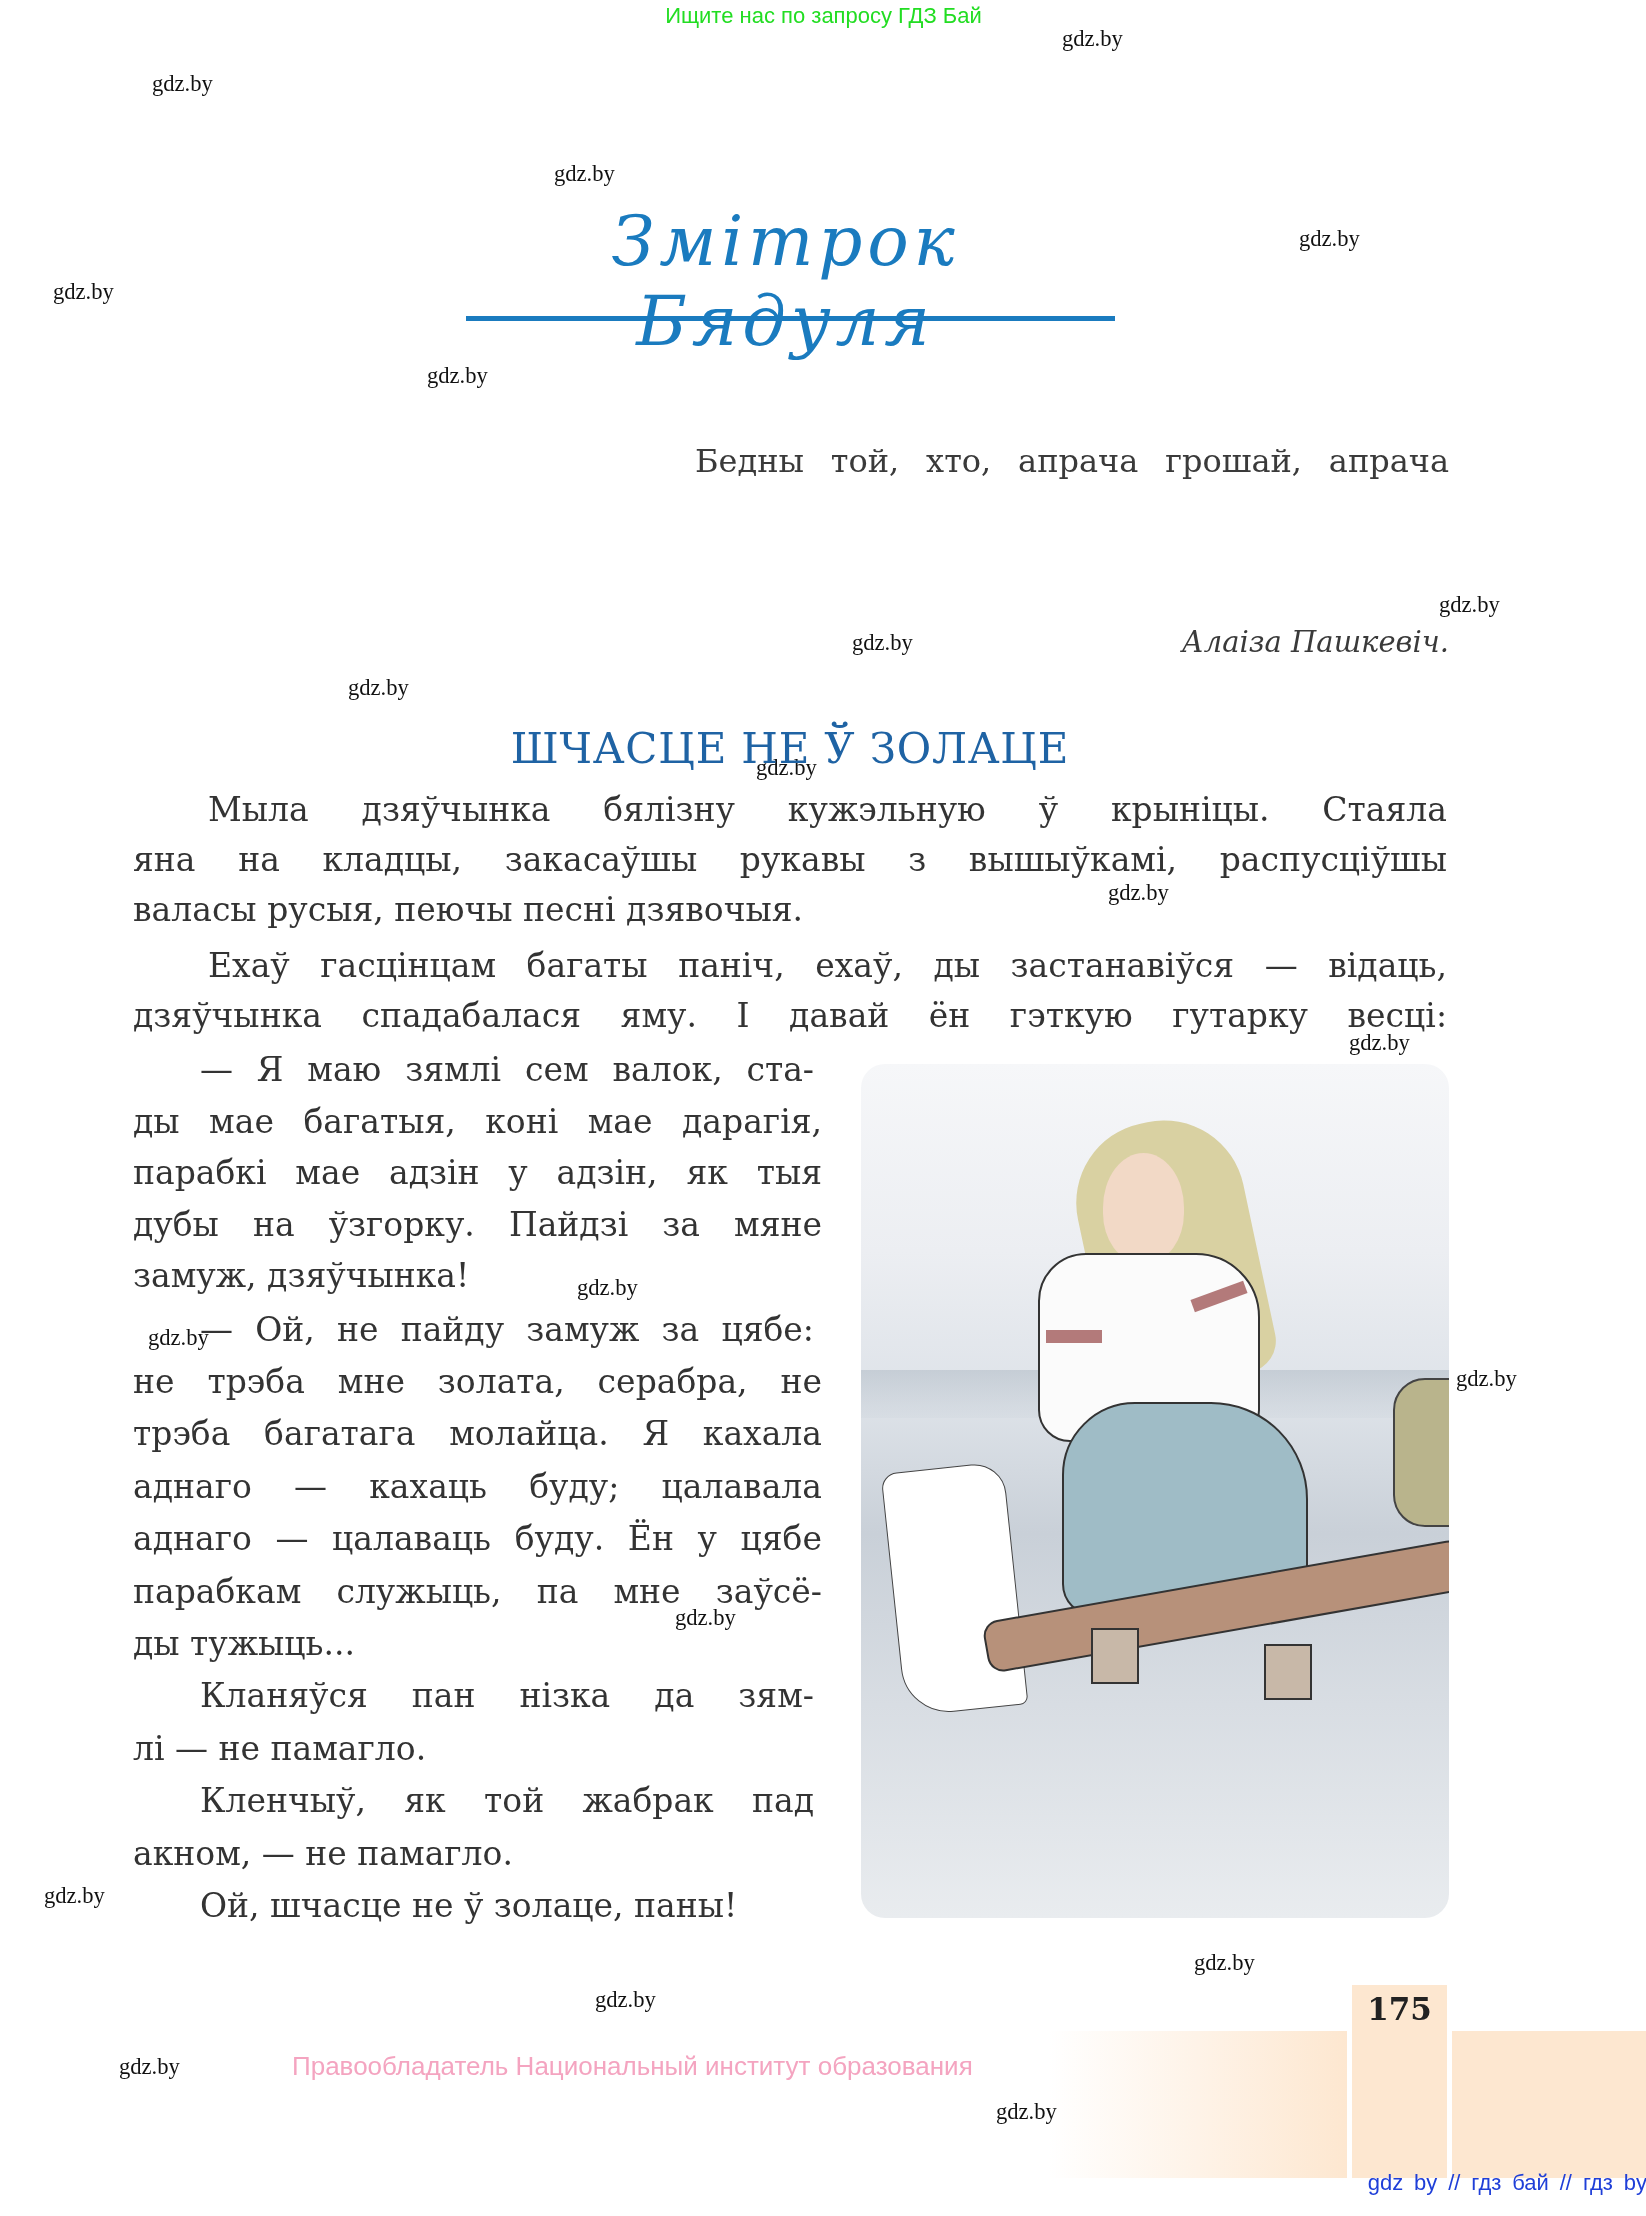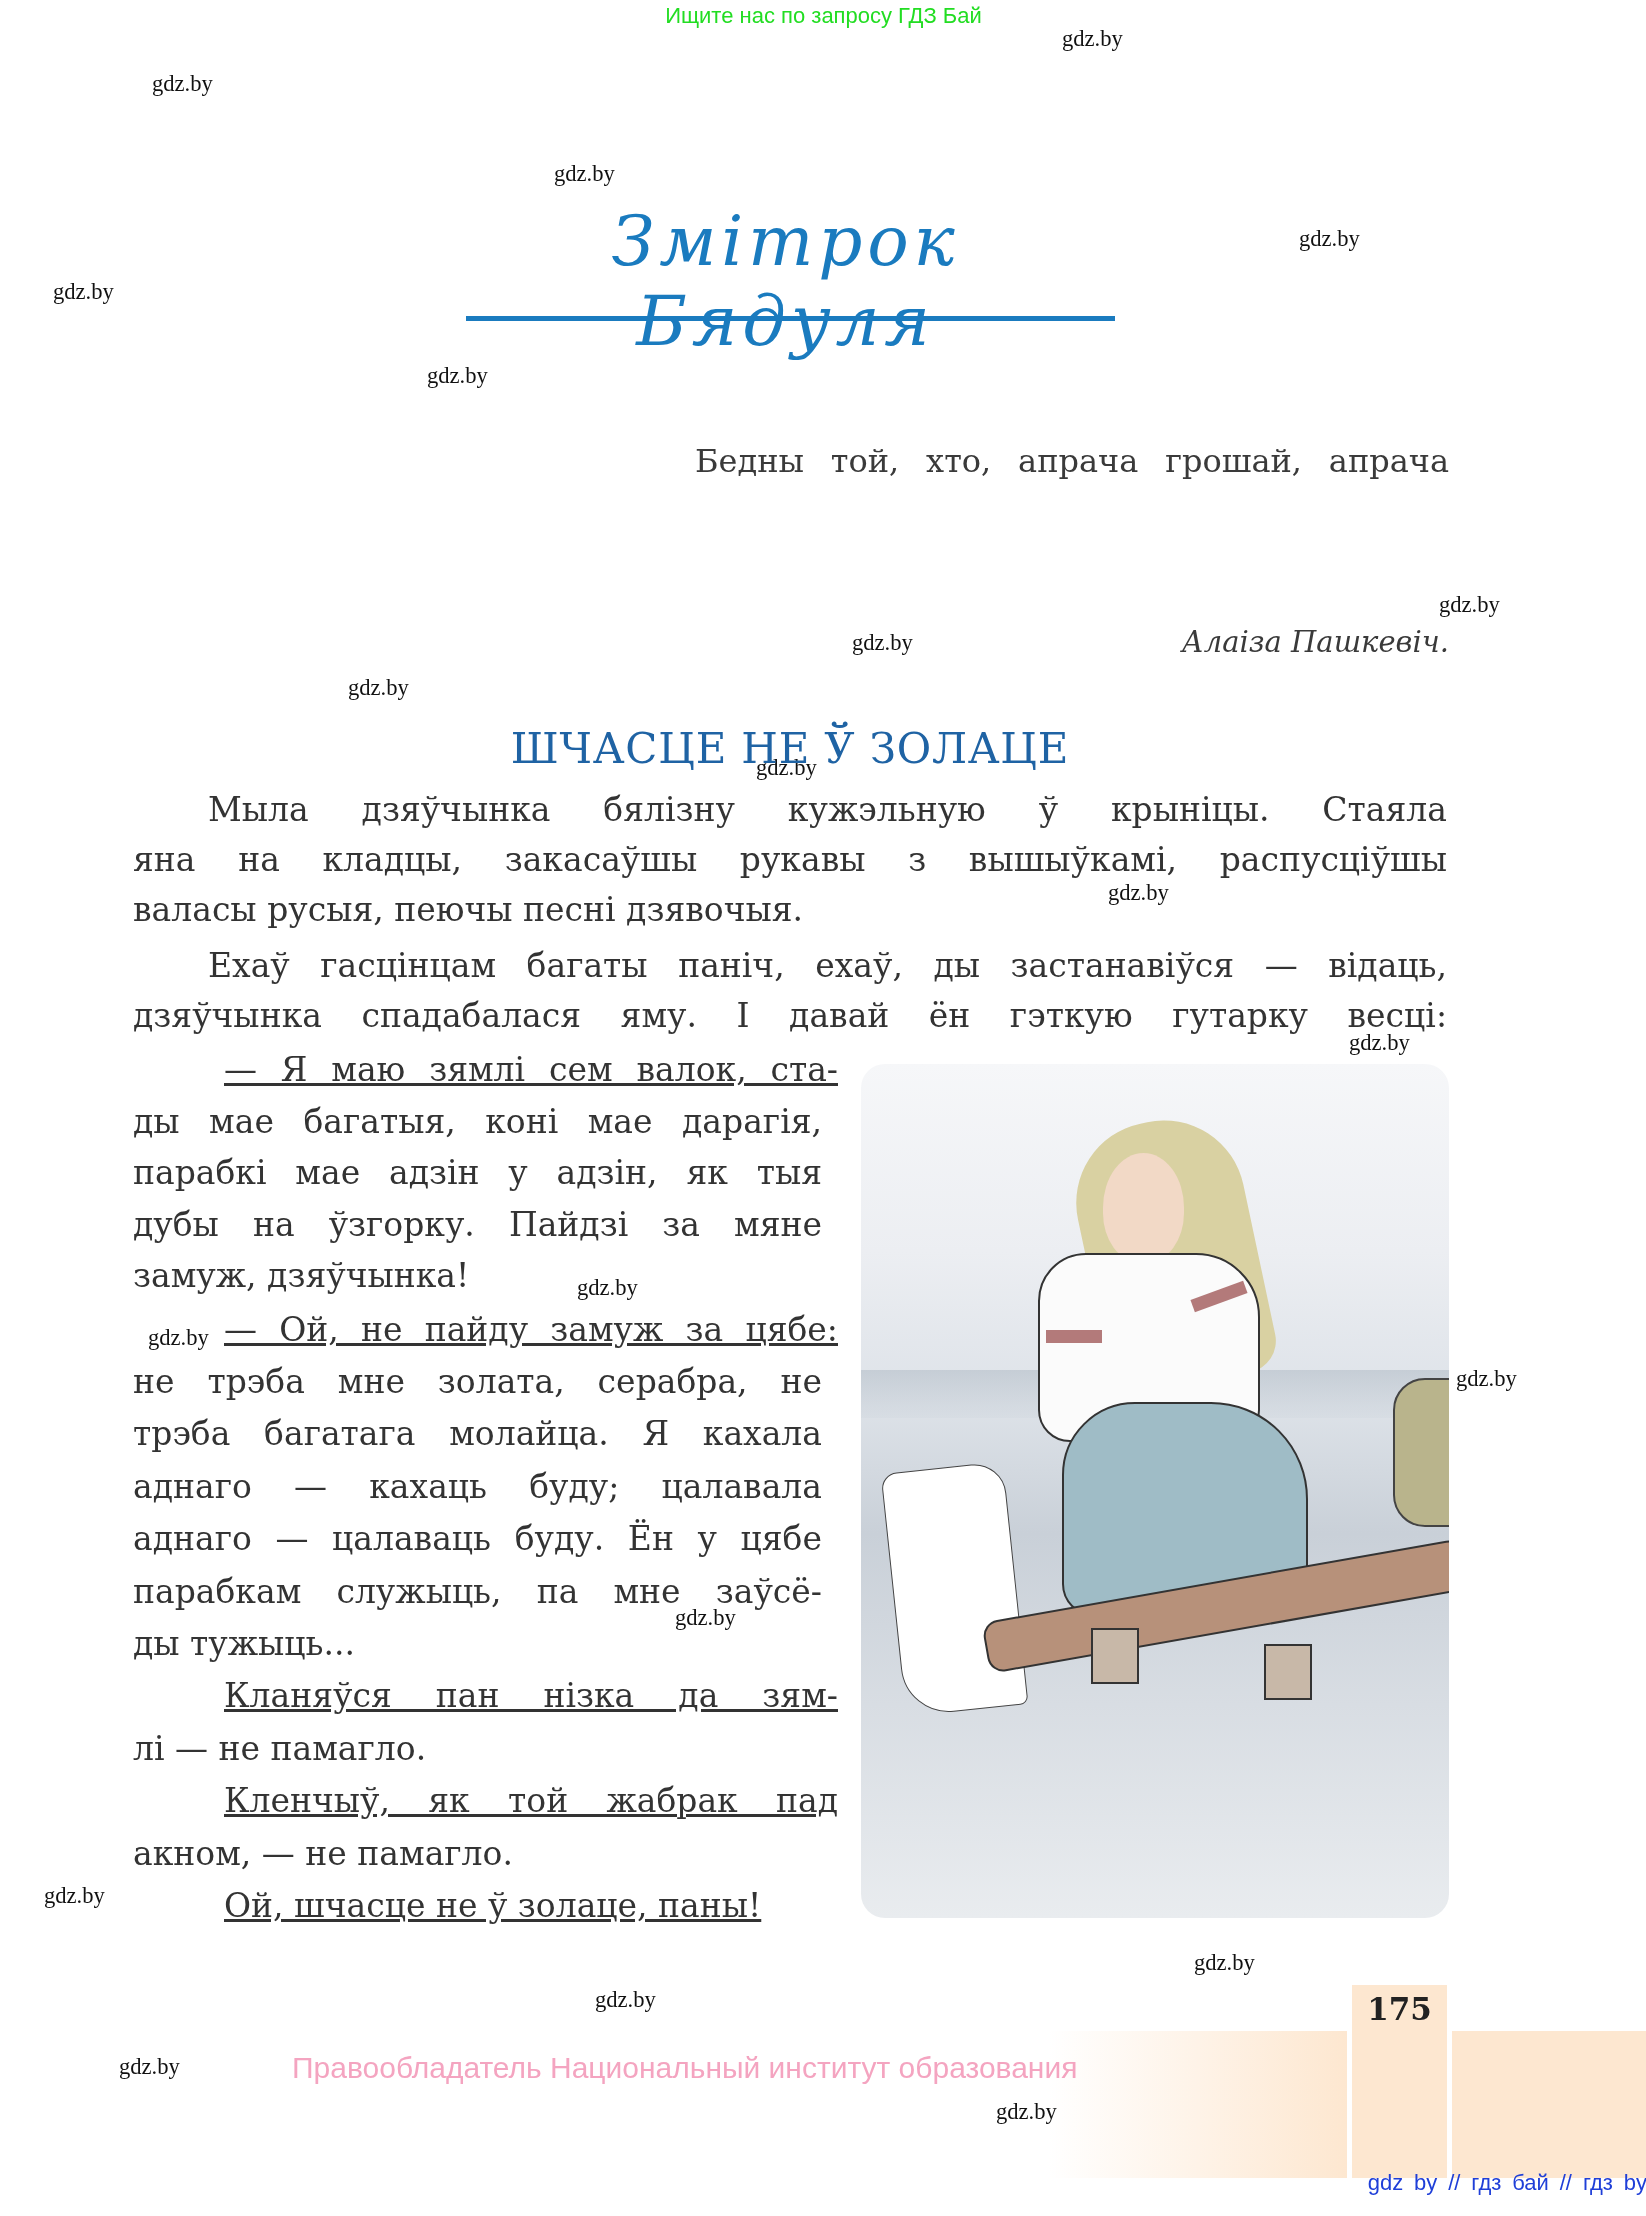--- a/index.html
+++ b/index.html
@@ -42,21 +42,21 @@
 
     .body-text {
       font-family: "DejaVu Serif", serif; font-size: 33px; color: #333;
       position: absolute; white-space: nowrap;
     }
     .para-line { position: absolute; display: block; white-space: nowrap; }
     .full { left: 133px; width: 1314px; text-align: justify; text-align-last: justify; }
     .full.indent { left: 208px; width: 1239px; }
     .full.nojust { text-align-last: left; }
     .col { left: 133px; width: 689px; text-align: justify; text-align-last: justify; }
-    .col.indent { left: 224px; width: 614px; text-decoration: underline; }
+    .col.indent { left: 200px; width: 614px; }
     .col.nojust { text-align-last: left; }
 
     .illustration {
       position: absolute; left: 861px; top: 1064px; width: 588px; height: 854px;
       background: linear-gradient(180deg, #f6f7f9 0%, #eceef2 22%, #dde2e8 40%, #c9d0d8 55%, #d8dde3 75%, #e9ecef 100%);
       border-radius: 24px;
       overflow: hidden;
     }
     .illustration .shore {
       position: absolute; left: 0; top: 306px; width: 100%; height: 48px;
@@ -106,21 +106,21 @@
     }
     .corner-box {
       position: absolute; left: 1452px; top: 2031px; width: 195px; height: 147px; background: #fde7d0;
     }
     .fade-band {
       position: absolute; left: 1048px; top: 2031px; width: 299px; height: 147px;
       background: linear-gradient(90deg, rgba(253,231,208,0) 0%, #fde7d0 100%);
     }
     .copyright {
       position: absolute; left: 292px; top: 2051px;
-      font-family: "Liberation Sans", sans-serif; font-size: 30px; color: #f4a4c0; white-space: nowrap;
+      font-family: "Liberation Sans", sans-serif; font-size: 26px; color: #f4a4c0; white-space: nowrap;
     }
     .footer-links {
       position: absolute; left: 0; top: 2170px; width: 100%; text-align: right;
       font-family: "Liberation Sans", sans-serif; font-size: 22px; color: #1f3fd8; word-spacing: 4.8px;
     }
   </style>
 </head>
 <body>
 
 <div class="top-banner">Ищите нас по запросу ГДЗ Бай</div>

